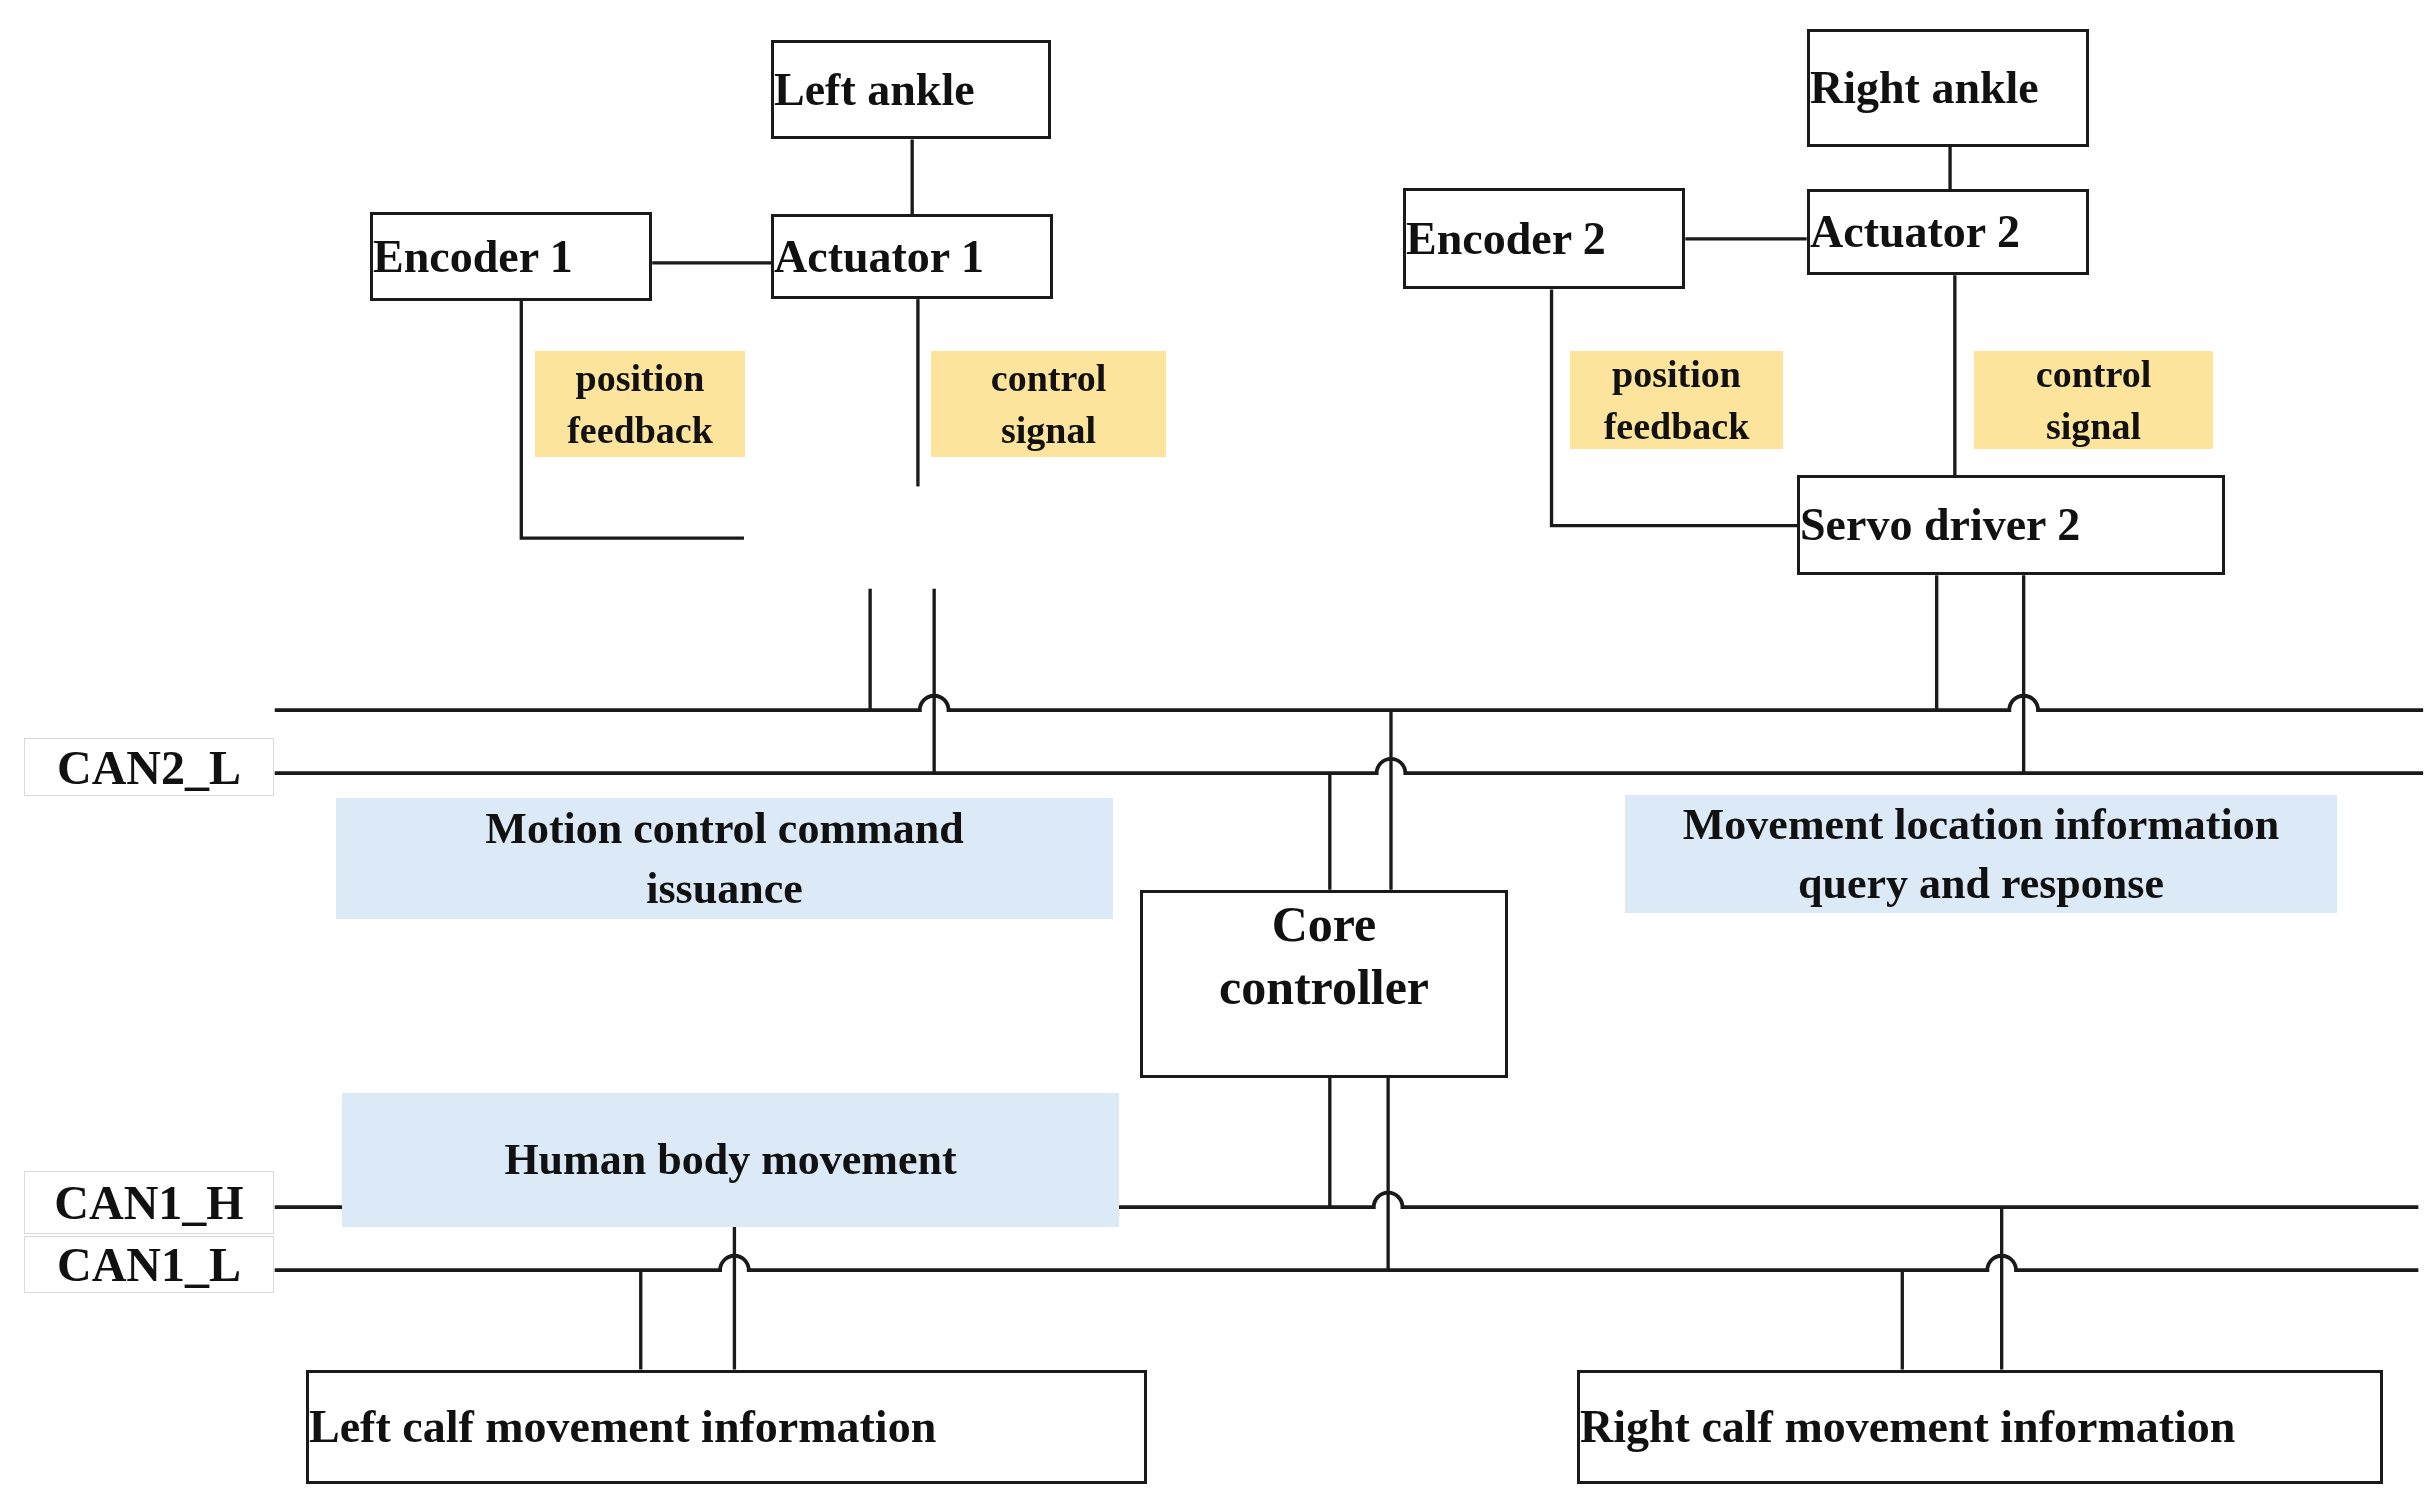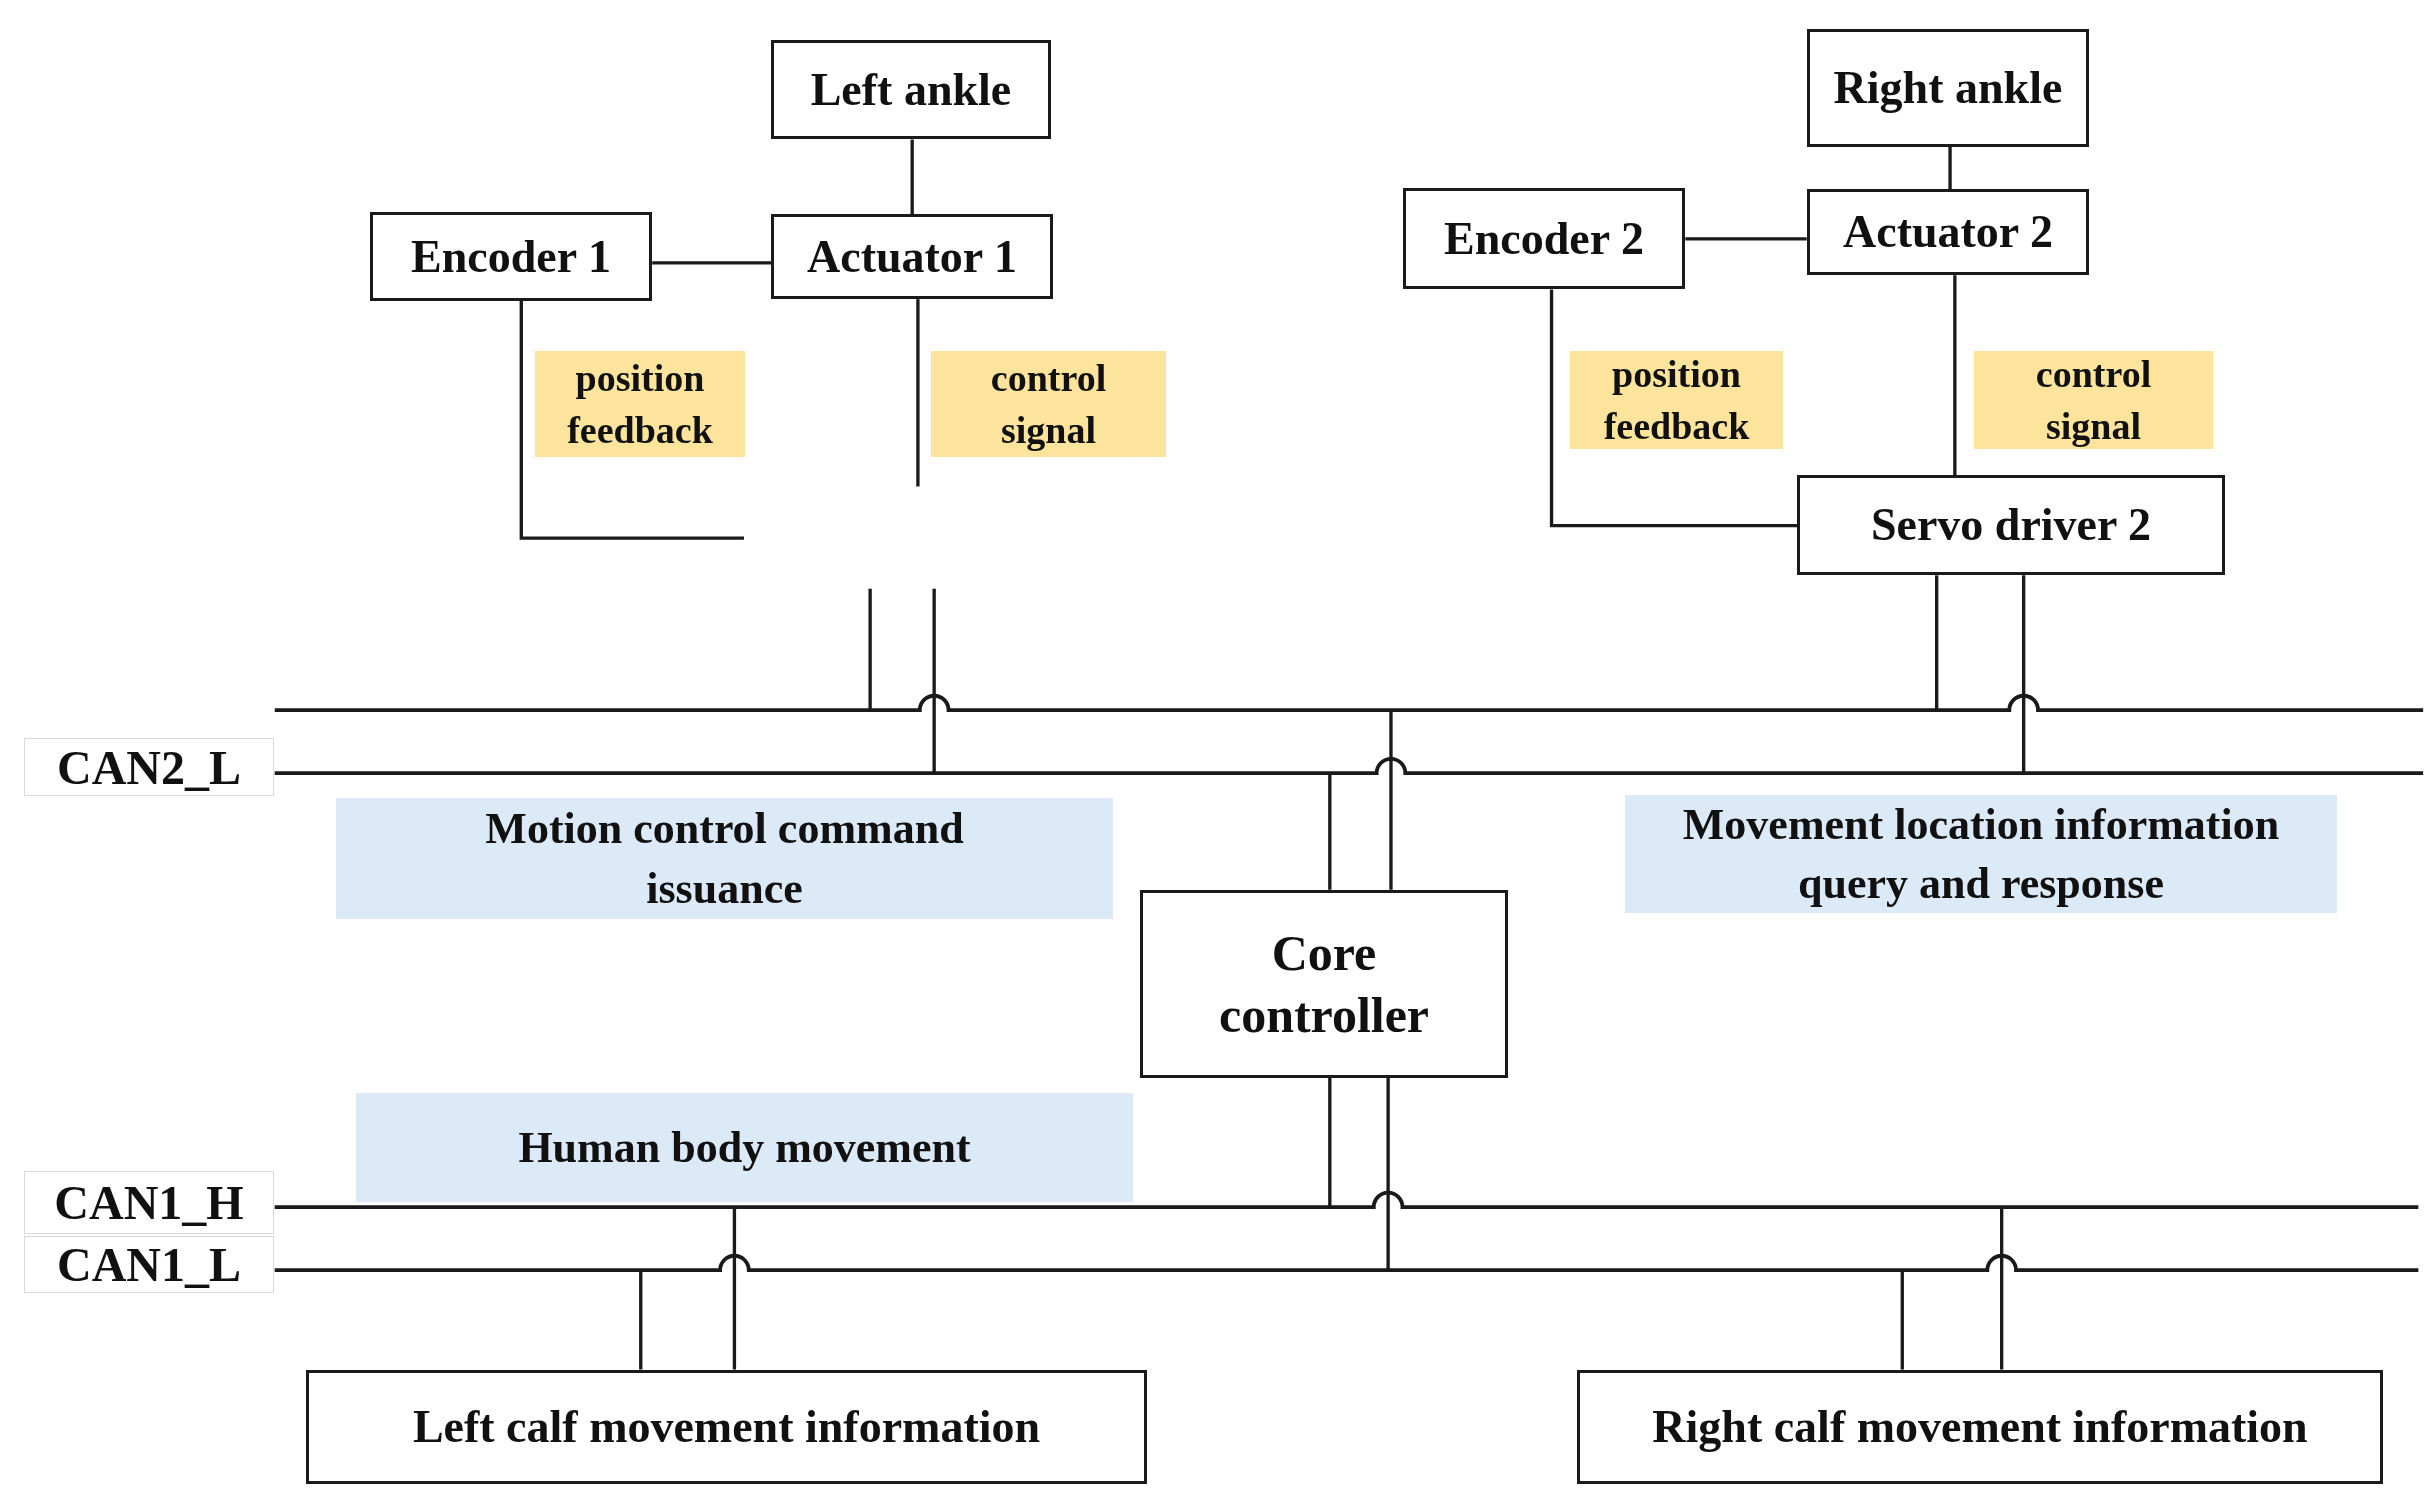--- a/index.html
+++ b/index.html
@@ -11,21 +11,21 @@
     color:#111111;
     overflow:hidden;
   }
   svg.wires{position:absolute;left:0;top:0;width:2436px;height:1510px;}
   .bus{stroke:#1a1a1a;stroke-width:4;fill:none;}
   .conn{stroke:#1a1a1a;stroke-width:3.5;fill:none;}
   .node{
     position:absolute;
     background:#ffffff;
     border:3.8px solid #1a1a1a;
-    display:flex;align-items:center;justify-content:center;
+    display:flex;align-items:center;justify-content:flex-start;
     text-align:center;
     font-weight:700;font-size:46px;line-height:1.25;
     box-sizing:border-box;
   }
   .node.big{font-size:50px;}
   .sig{
     position:absolute;
     background:#FCE49C;
     display:flex;flex-direction:column;align-items:center;justify-content:center;
     text-align:center;
@@ -149,18 +149,18 @@
   </div>
 
   <div class="ann" style="left:336px;top:798px;width:777px;height:121px">
     <span>Motion control command</span>
     <span>issuance</span>
   </div>
   <div class="ann" style="left:1625px;top:795px;width:712px;height:118px">
     <span>Movement location information</span>
     <span>query and response</span>
   </div>
-  <div class="ann" style="left:356px;top:1093px;width:777px;height:109px">
+  <div class="ann" style="left:342px;top:1093px;width:777px;height:134px">
     <span>Human body movement</span>
   </div>
 
 </div>
 
 
 </body></html>

